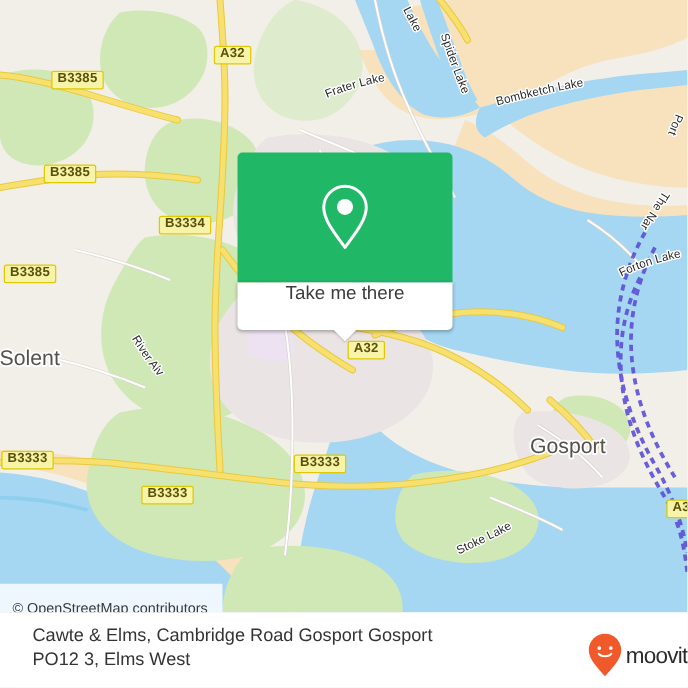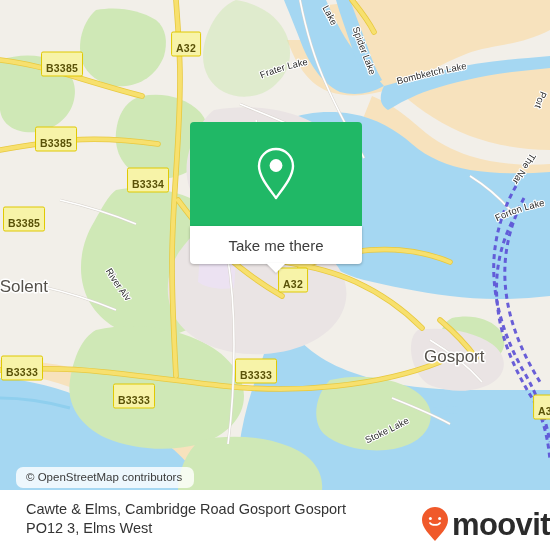--- a/index.html
+++ b/index.html
@@ -25,60 +25,60 @@
   }
   .solentlabel{
     font-family:"Liberation Sans", sans-serif;
     font-size:17px;fill:#55514b;
     paint-order:stroke fill;stroke:#ffffff;stroke-width:3px;stroke-linejoin:round;
   }
 
   
   .shield{position:absolute;transform:translate(-50%,-50%);
     background:#f7f3a8;border:1.3px solid #e0c900;border-radius:2px;
-    padding:10px 4px 2px 4px;
+    padding:0 4px 2px 4px;
     font-family:"Liberation Sans", sans-serif;font-size:10.5px;font-weight:bold;
     color:#5a5208;letter-spacing:0.2px;line-height:11px;white-space:nowrap;}
 
   
   #attrib{
-    position:absolute;left:16px;top:467px;
+    position:absolute;left:0;top:467px;
     background:rgba(255,255,255,0.80);
-    padding:3px 12px 4px 10px;
-    font-size:11.5px;color:#3a3a3a;line-height:14px;white-space:nowrap;border-radius:7px;
+    padding:13px 12px 4px 10px;
+    font-size:11.5px;color:#3a3a3a;line-height:14px;white-space:nowrap;
   }
 
   
   #popup{position:absolute;left:190px;top:122px;width:172px;}
   #popup .head{
     background:#20b866;height:104px;border-radius:4px 4px 0 0;
     display:flex;align-items:center;justify-content:center;
   }
   #popup .foot{
     background:#ffffff;height:38px;border-radius:0 0 4px 4px;
-    display:flex;align-items:center;justify-content:center;
+    display:flex;justify-content:center;
     box-shadow:0 1px 3px rgba(0,0,0,0.28);
     position:relative;
   }
   #popup .foot .txt{font-size:15px;color:#3c3c3c;}
   #popup .tail{
     position:absolute;left:50%;bottom:-9px;transform:translateX(-50%);
     width:0;height:0;border-left:10px solid transparent;border-right:10px solid transparent;
     border-top:10px solid #ffffff;
     filter:drop-shadow(0 1px 1px rgba(0,0,0,0.18));
   }
 
   
   #footer{position:absolute;left:12px;top:490px;width:550px;height:60px;background:#ffffff;}
   #footer .addr{
     position:absolute;left:14px;top:10px;width:390px;
     font-size:14.5px;line-height:19px;color:#343434;
   }
   #logo{position:absolute;right:12px;top:16px;display:flex;align-items:center;gap:2px;}
-  #logo .word{font-size:31px;color:#2b2b2b;letter-spacing:-0.6px;line-height:27px;font-weight:bold;}
+  #logo .word{font-size:18px;color:#2b2b2b;letter-spacing:-0.6px;line-height:27px;font-weight:normal;}
 </style>
 </head>
 <body>
 
 <div id="app">
 
   <div id="map">
     <svg width="550" height="490" viewBox="0 0 550 490" xmlns="http://www.w3.org/2000/svg">
       <defs>
         <path id="p-frater" d="M258,80 C290,66 320,62 352,60"></path>

